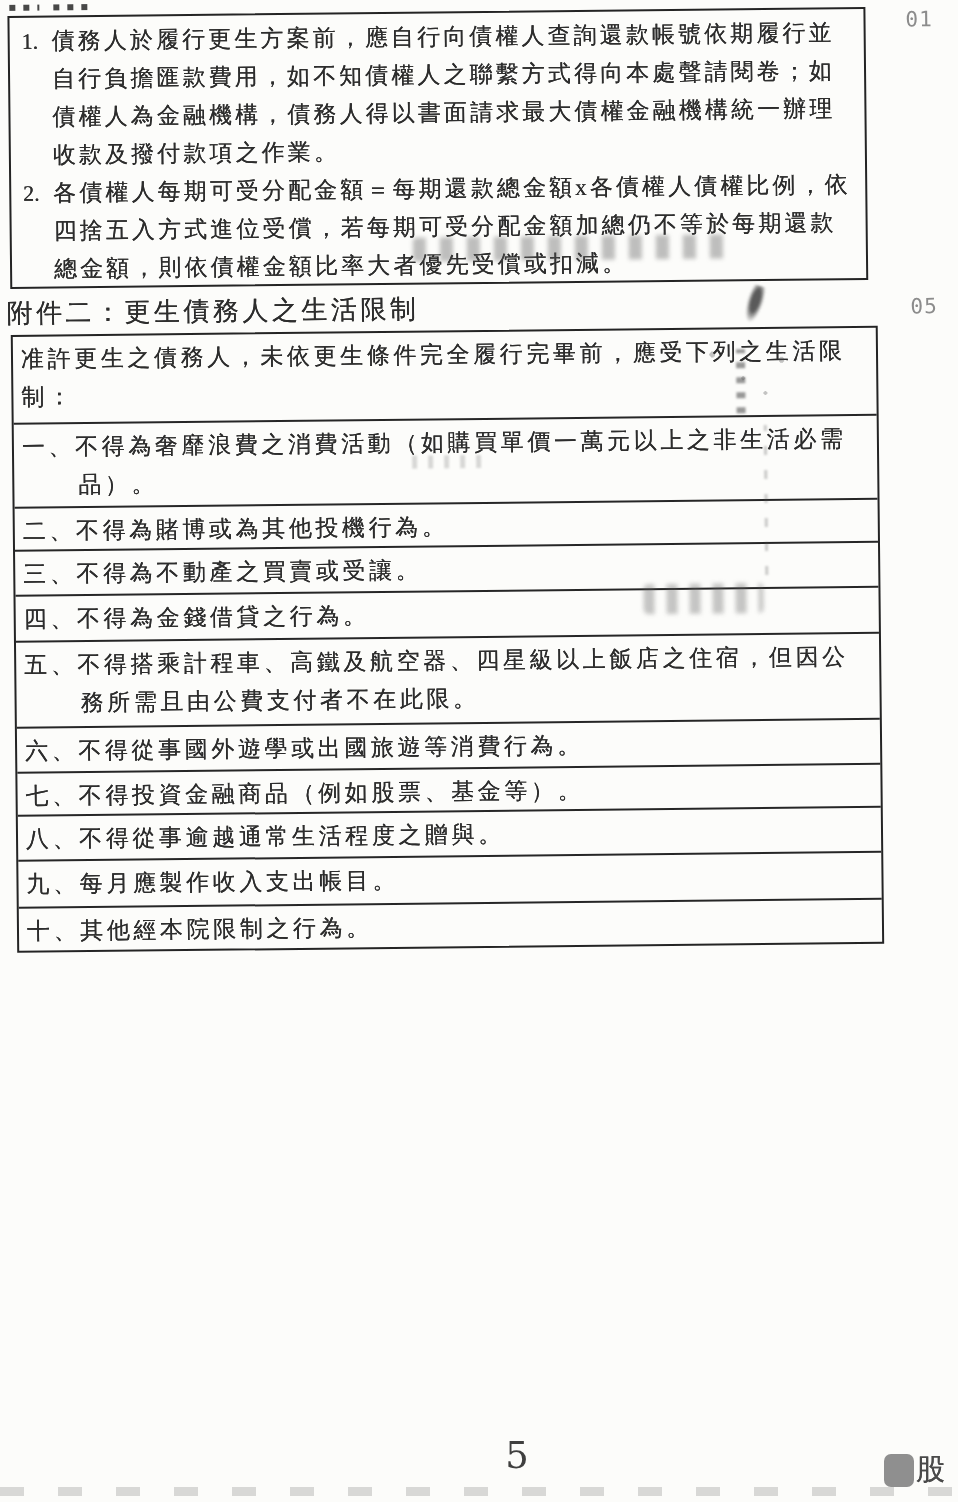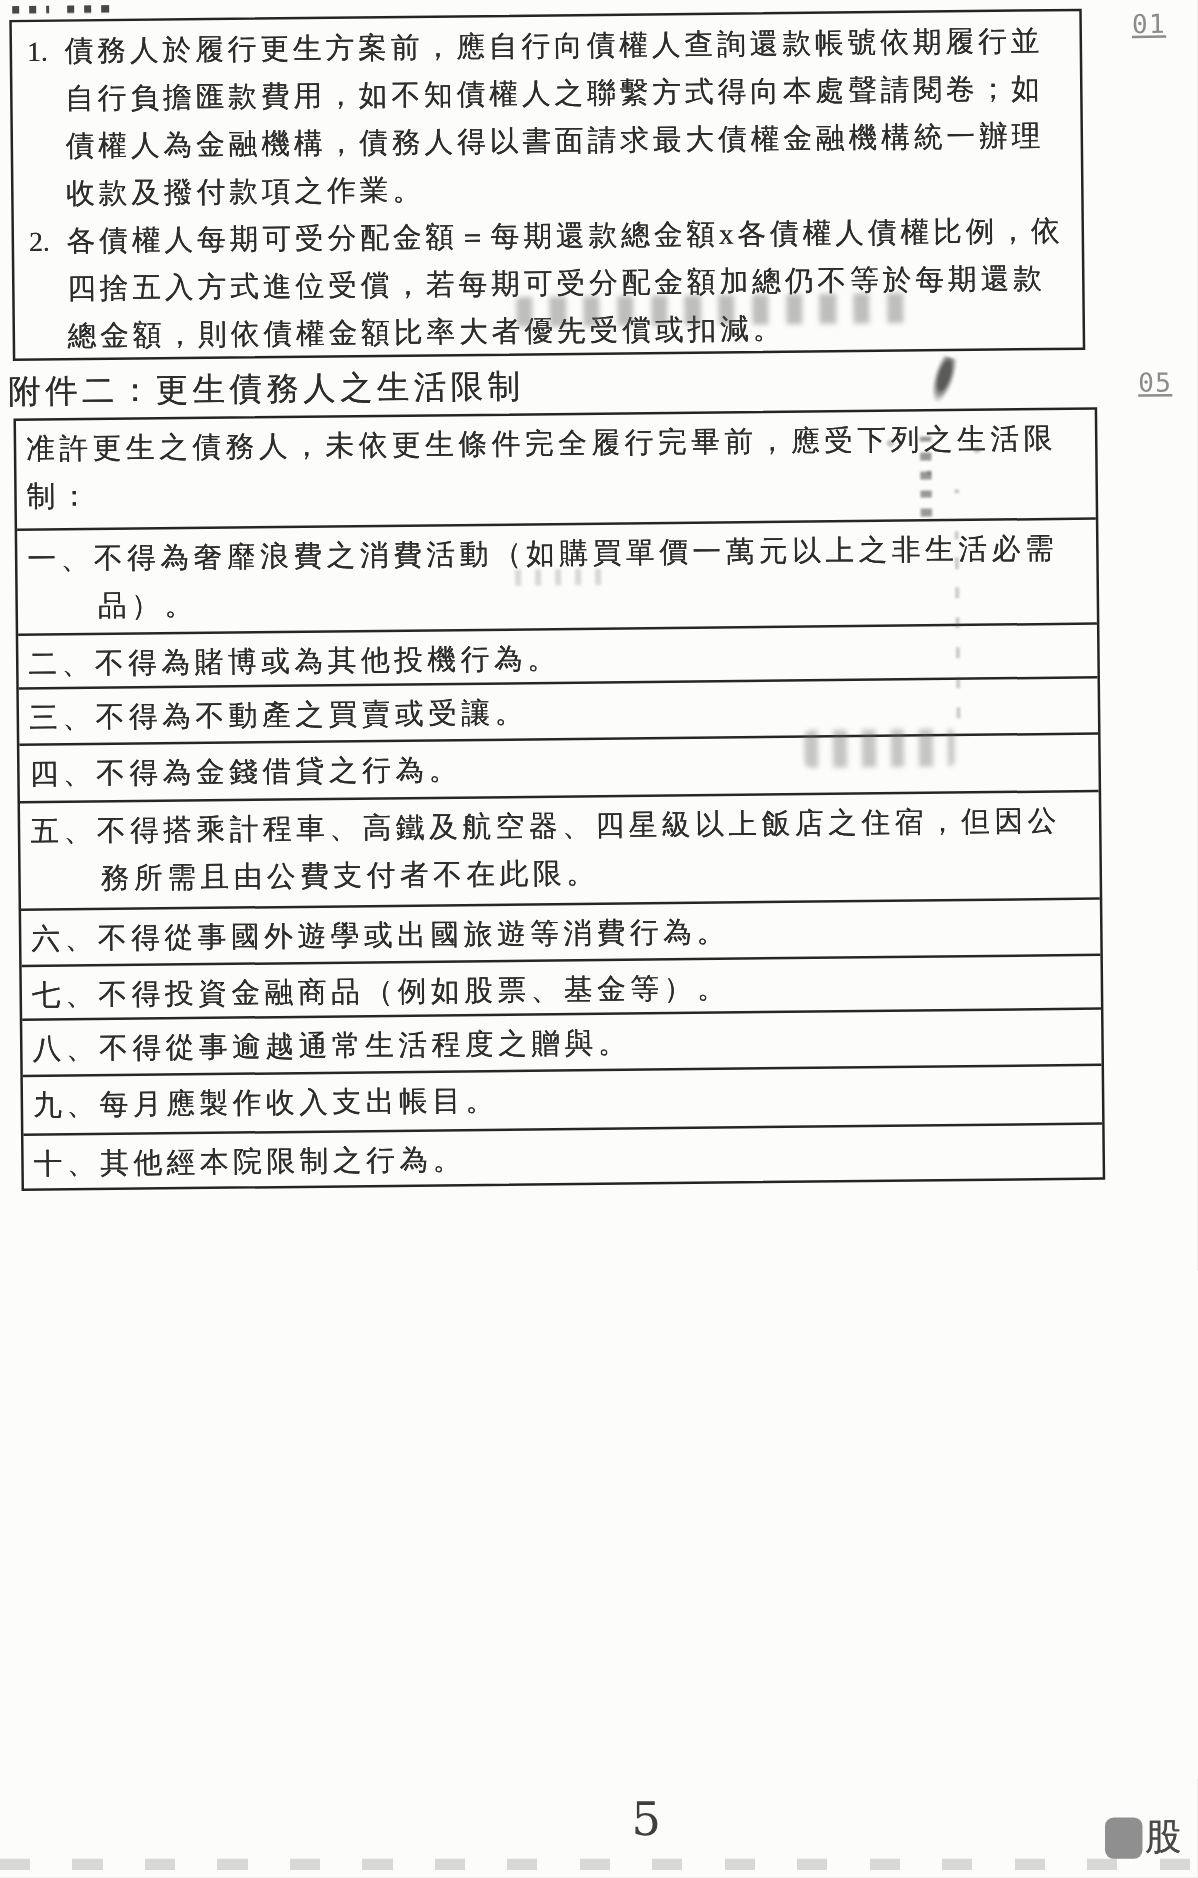--- a/index.html
+++ b/index.html
@@ -49,21 +49,21 @@
     margin:0; font-size:23px; line-height:38px; letter-spacing:3.6px;
     text-shadow:0 0 .5px currentColor;
   }
   .res.hang{padding-left:56px; text-indent:-56px;}
   .rnum{letter-spacing:3.6px;}
 
   
   .margin-num{
     position:absolute; width:40px; text-align:left;
     font-family:"DejaVu Sans Mono", monospace;
-    font-size:21px; color:#8c8c8c; letter-spacing:1px;text-decoration:underline;
+    font-size:21px; color:#8c8c8c; letter-spacing:1px;
   }
   .m01{left:910px; top:12px;}
   .m02{left:912px; top:299px;}
   .m03{left:960px; top:330px;margin-top:28px;}
 
   
   .page-number{
     position:absolute; left:495px; top:1434px; width:44px; text-align:center;
     font-family:"DejaVu Serif", serif; font-size:37px; color:#3f3f3f;
   }

